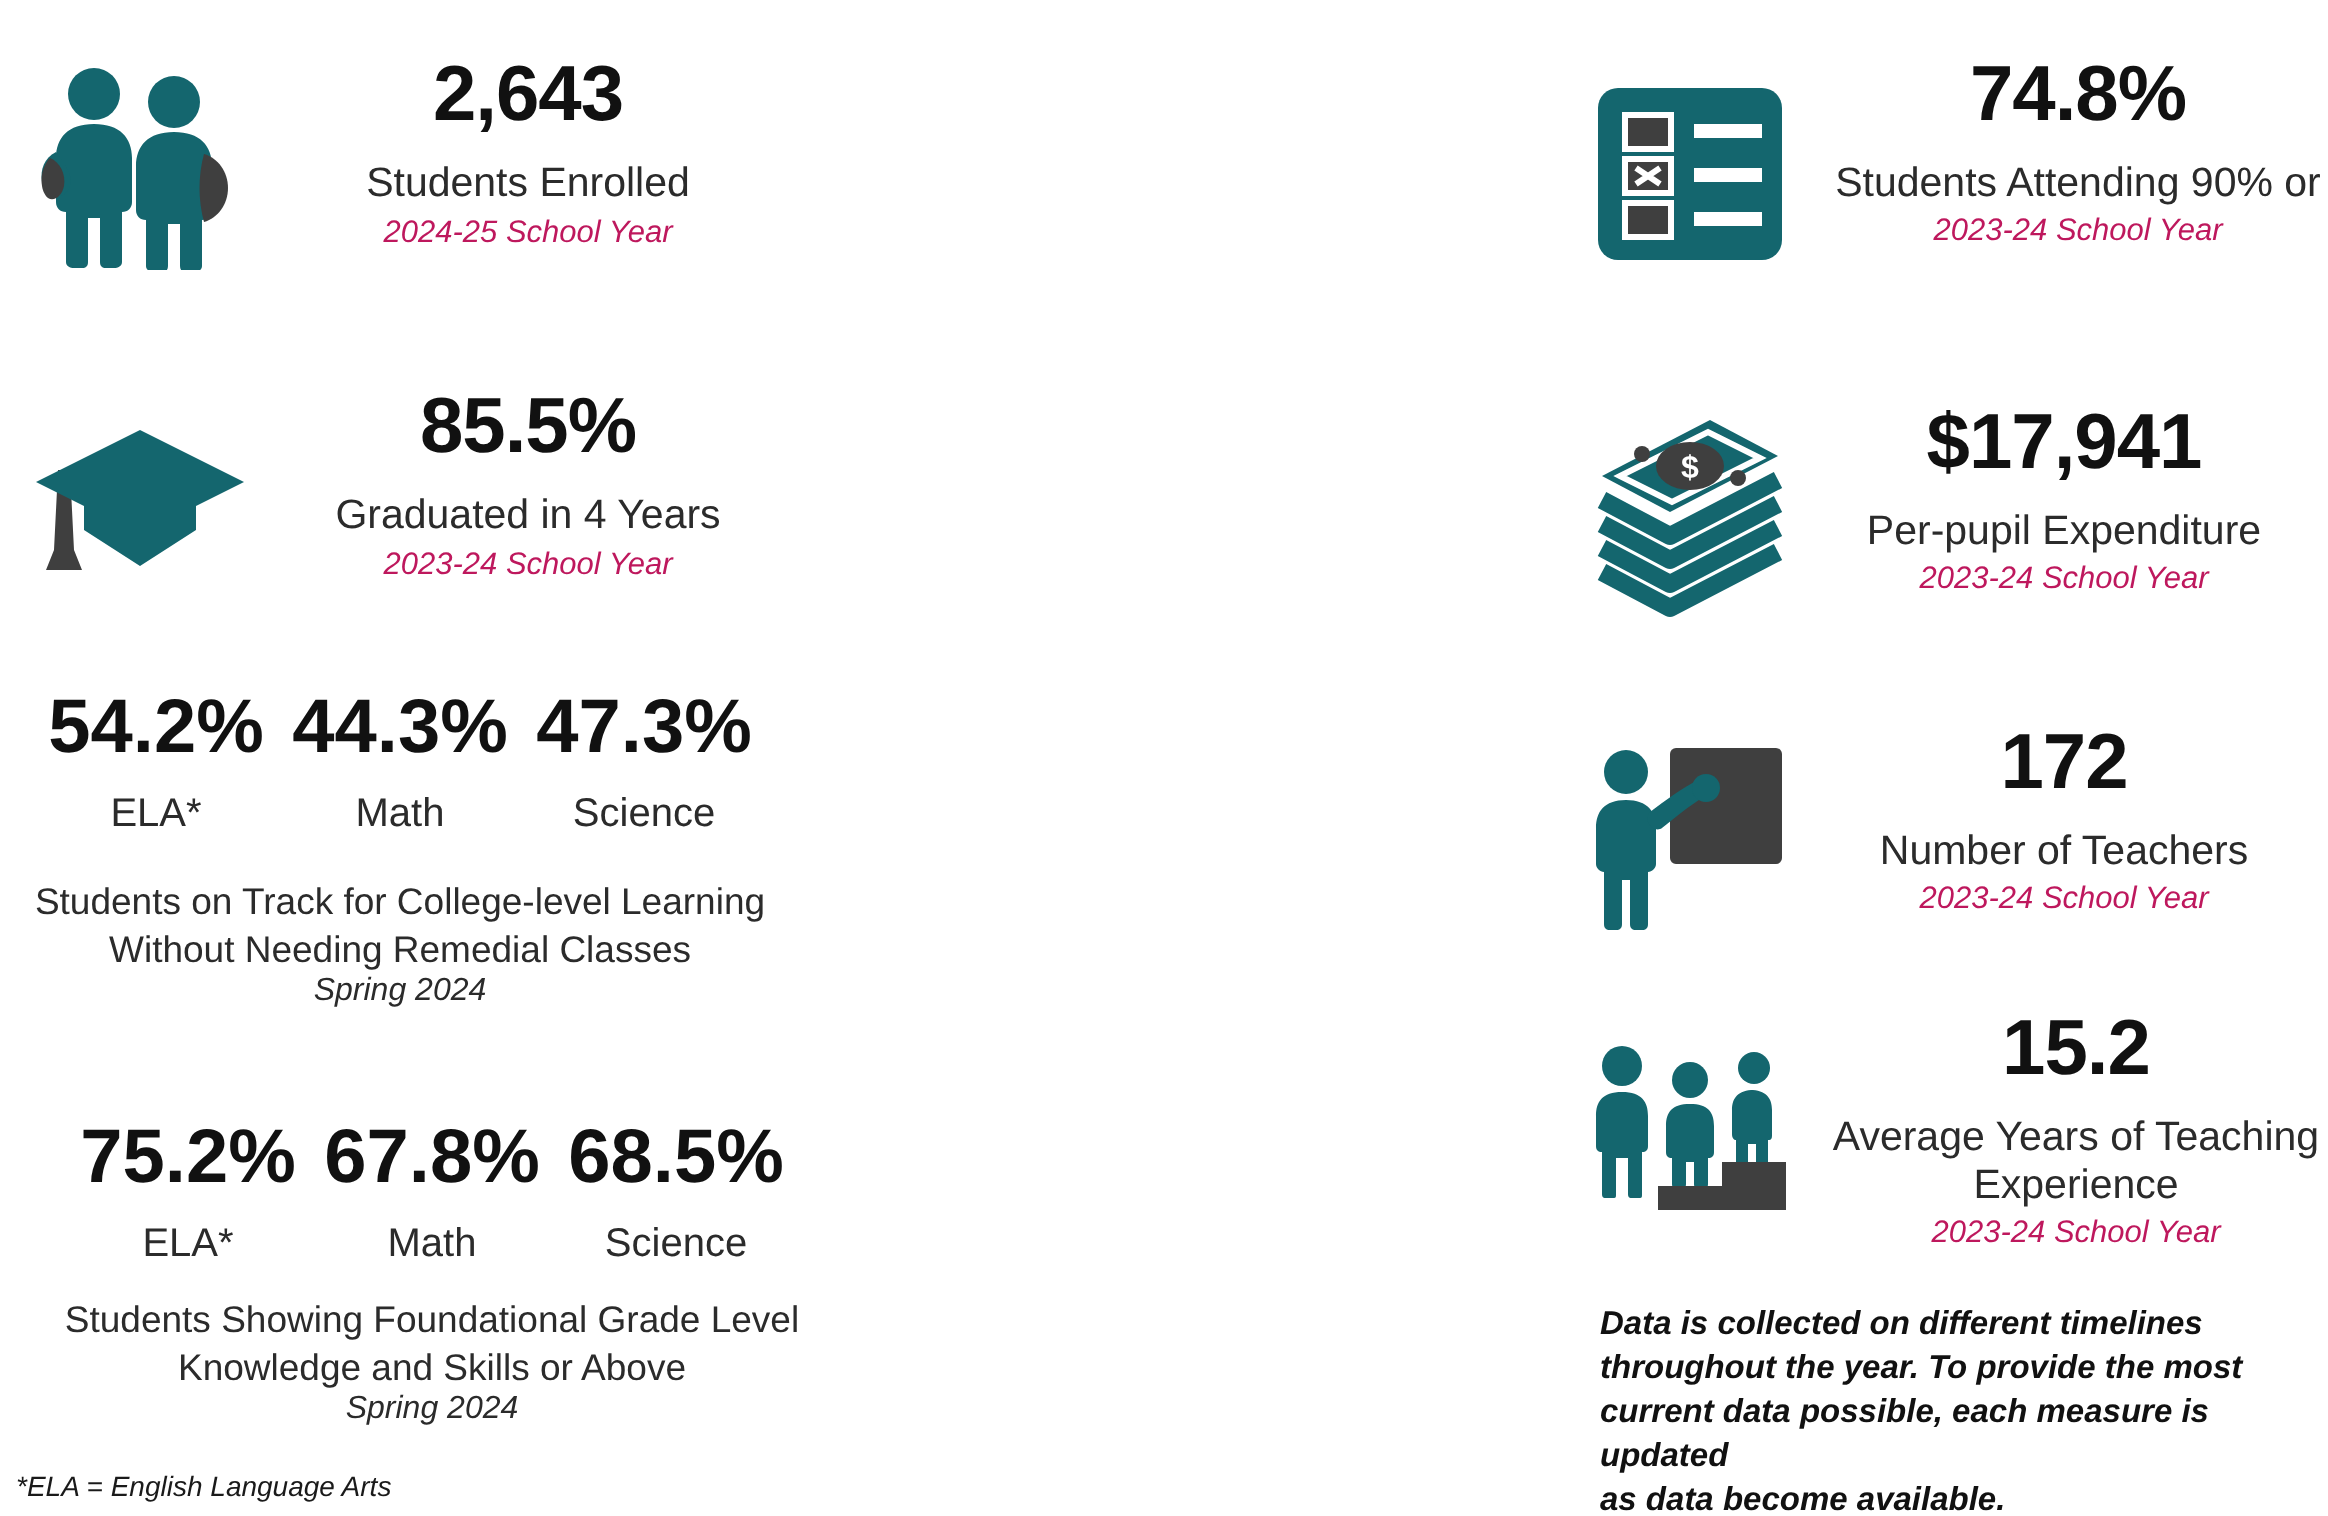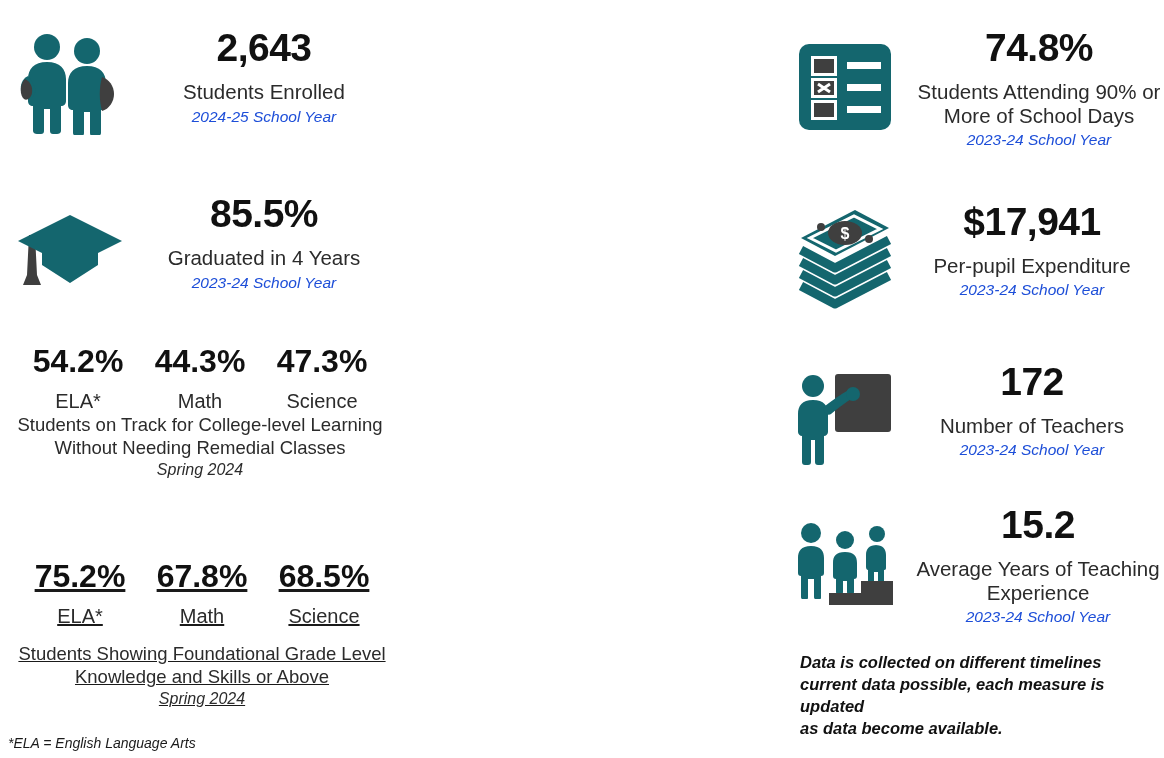--- a/index.html
+++ b/index.html
@@ -42,21 +42,21 @@
     color: #111111;
     line-height: 1.0;
     letter-spacing: -0.5px;
   }
   .caption {
     color: #2b2b2b;
     line-height: 1.18;
   }
   .sub-caption {
     font-style: italic;
-    color: #1d4ed8;
+    color: #be185d;
     line-height: 1.2;
   }
 
   
   .left .big-number { font-size: 39px; }
   .left .caption { font-size: 20.5px; margin-top: 13px; }
   .left .sub-caption { font-size: 15.5px; margin-top: 4px; }
 
   
   .right .big-number { font-size: 39px; }
@@ -72,35 +72,36 @@
     display: flex;
     justify-content: space-between;
     padding: 0 18px;
     box-sizing: border-box;
   }
   .triple-col {
     width: 120px;
     text-align: center;
   }
   .triple-value {
-    font-size: 32px;
+    font-size: 38px;
     font-weight: bold;
     color: #111111;
     line-height: 1.05;
   }
   .triple-label {
     font-size: 20px;
     color: #2b2b2b;
     margin-top: 11px;
   }
   .triple-desc {
     text-align: center;
     font-size: 18.5px;
     color: #2b2b2b;
     line-height: 1.28;
+    margin-top: 20px;
     padding: 0 14px;
   }
   .triple-period {
     text-align: center;
     font-size: 16px;
     font-style: italic;
     color: #2b2b2b;
     margin-top: 1px;
   }
 
@@ -191,21 +192,21 @@
         <div class="triple-label">Science</div>
       </div>
     </div>
     <div class="triple-desc">
       <div>Students on Track for College-level Learning</div>
       <div>Without Needing Remedial Classes</div>
     </div>
     <div class="triple-period">Spring 2024</div>
   </div>
 
-  <div class="triple" style="left:2px; top:560px;text-decoration:underline;">
+  <div class="triple" style="left:16px; top:560px;">
     <div class="triple-row">
       <div class="triple-col">
         <div class="triple-value">75.2%</div>
         <div class="triple-label">ELA*</div>
       </div>
       <div class="triple-col">
         <div class="triple-value">67.8%</div>
         <div class="triple-label">Math</div>
       </div>
       <div class="triple-col">
@@ -237,21 +238,20 @@
         <rect x="50" y="46" width="34" height="7" fill="#ffffff"></rect>
 
         <rect x="14" y="62" width="26" height="20" fill="#ffffff"></rect>
         <rect x="17" y="65" width="20" height="14" fill="#3f3f3f"></rect>
         <rect x="50" y="68" width="34" height="7" fill="#ffffff"></rect>
       </svg>
     </div>
     <div class="stat-body">
       <div class="big-number">74.8%</div>
       <div class="caption">Students Attending 90% or</div>
-      <div class="caption" style="margin-top:0;">More of School Days</div>
       <div class="sub-caption">2023-24 School Year</div>
     </div>
   </div>
 
   <div class="stat right" style="left:790px; top:202px; width:374px;">
     <div class="stat-icon" style="width:110px; height:115px;">
       <svg width="108" height="104" viewBox="0 0 108 104" aria-hidden="true">
         <g fill="none" stroke="#14666E" stroke-width="9" stroke-linejoin="round">
           <path d="M10 78 L44 96 L98 68"></path>
           <path d="M10 66 L44 84 L98 56"></path>
@@ -317,17 +317,18 @@
     <div class="stat-body">
       <div class="big-number">15.2</div>
       <div class="caption">Average Years of Teaching</div>
       <div class="caption" style="margin-top:0;">Experience</div>
       <div class="sub-caption">2023-24 School Year</div>
     </div>
   </div>
 
   <div class="footnote-right">
     <div>Data is collected on different timelines</div>
+    <div>throughout the year. To provide the most</div>
     <div>current data possible, each measure is updated</div>
     <div>as data become available.</div>
   </div>
 
 </div>
 
 </body></html>

